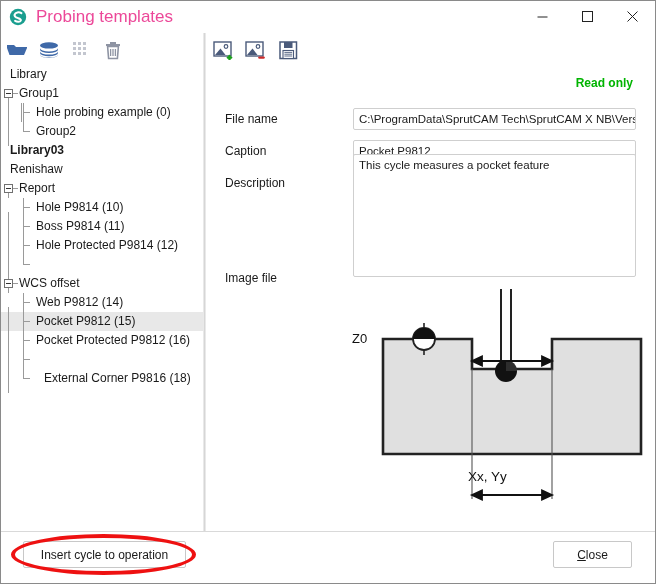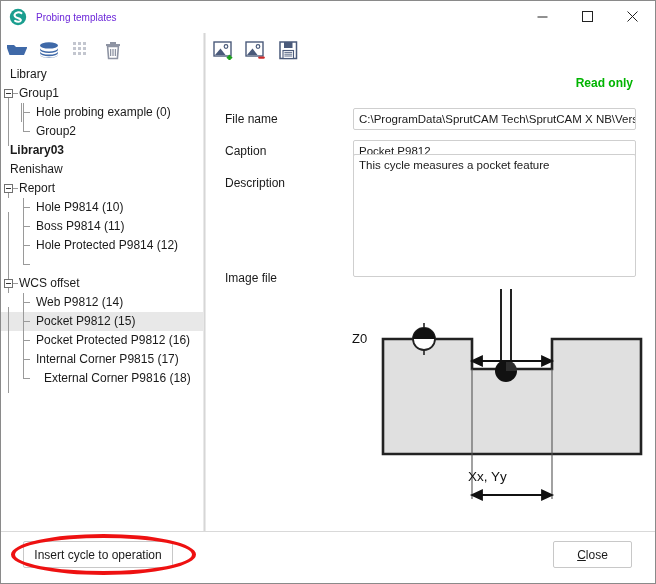--- a/index.html
+++ b/index.html
@@ -34,22 +34,22 @@
     display: flex;
     align-items: center;
   }
   #app-icon {
     margin-left: 8px;
     width: 18px; height: 18px;
     display: block;
   }
   #title-text {
     margin-left: 9px;
-    font-size: 10px;
-    color: #6d28d9;
+    font-size: 17px;
+    color: #ec4899;
     white-space: nowrap;
   }
   .winbtn {
     width: 45px; height: 31px;
     display: flex;
     align-items: center;
     justify-content: center;
     background: transparent;
   }
   #winbtns {
@@ -198,21 +198,21 @@
     border-radius: 2px;
     background: #ffffff;
     font-family: "Liberation Sans", sans-serif;
     font-size: 12px;
     color: #1a1a1a;
     display: flex;
     align-items: center;
     justify-content: center;
     cursor: pointer;
   }
-  #btn-insert { left: 22px; top: 9px; width: 150px; height: 27px; }
+  #btn-insert { left: 22px; top: 9px; width: 163px; height: 27px; }
   #btn-close  { left: 552px; top: 9px; width: 79px; height: 27px; }
   #btn-close u { text-decoration: underline; }
 
   #annot-ellipse {
     position: absolute;
     left: 10px; top: 2px;
     width: 185px; height: 41px;
     box-sizing: border-box;
     border: 4px solid #ee1111;
     border-radius: 50%;
@@ -400,21 +400,20 @@
         <span class="lbl" style="position: absolute; left: 35px; top: 0px;">Pocket P9812 (15)</span>
       </div>
       <div class="node">
         <div class="tline" style="left: 22px; top: 0px; width: 1px; height: 19px;"></div>
         <div class="tline" style="left: 22px; top: 9px; width: 7px; height: 1px;"></div>
         <span class="lbl" style="position: absolute; left: 35px; top: 0px;">Pocket Protected P9812 (16)</span>
       </div>
       <div class="node">
         <div class="tline" style="left: 22px; top: 0px; width: 1px; height: 19px;"></div>
         <div class="tline" style="left: 22px; top: 9px; width: 7px; height: 1px;"></div>
-        <span class="lbl" style="position: absolute; left: 35px; top: 0px;">Internal Corner P9815 (17)</span>
       </div>
       <div class="node">
         <div class="tline" style="left: 22px; top: 0px; width: 1px; height: 10px;"></div>
         <div class="tline" style="left: 22px; top: 9px; width: 7px; height: 1px;"></div>
         <span class="lbl" style="position: absolute; left: 43px; top: 0px;">External Corner P9816 (18)</span>
       </div>
       <div class="tline" style="position: absolute; left: 7px; top: 33px; width: 1px; height: 48px;"></div>
       <div class="tline" style="position: absolute; left: 20px; top: 38px; width: 1px; height: 19px;"></div>
       <div class="tline" style="position: absolute; left: 7px; top: 147px; width: 1px; height: 67px;"></div>
       <div class="tline" style="position: absolute; left: 7px; top: 242px; width: 1px; height: 86px;"></div>

